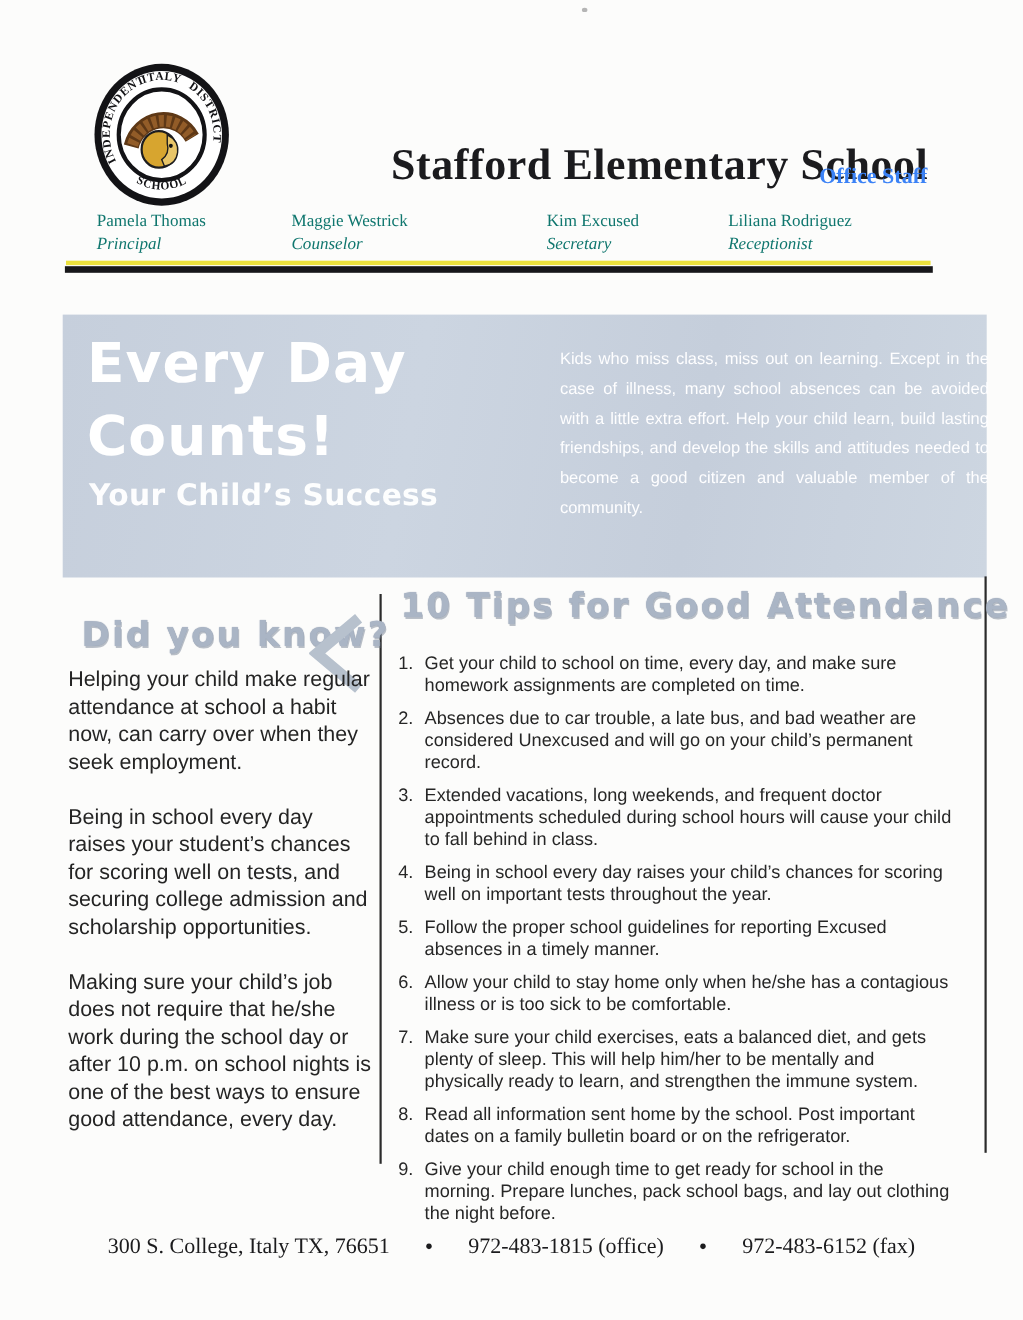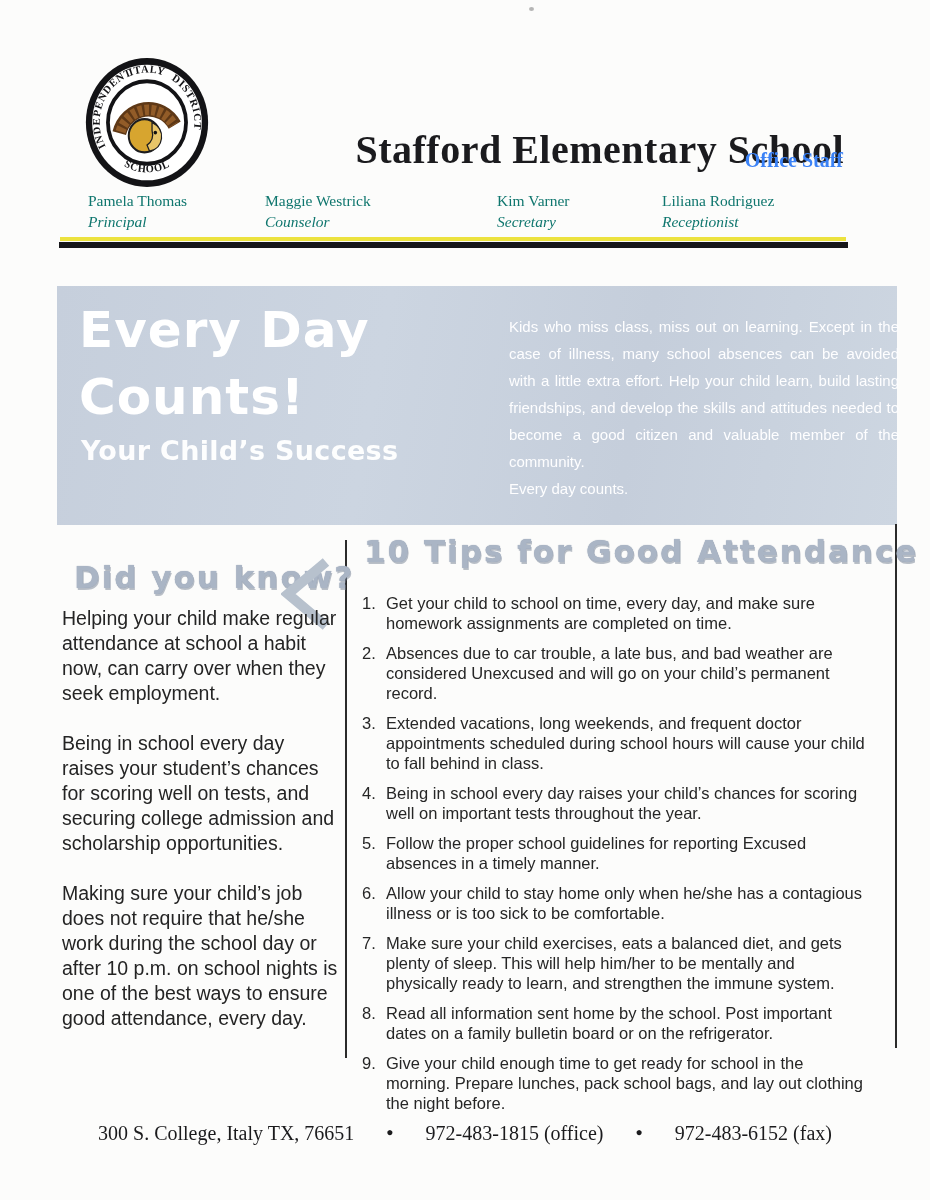--- a/index.html
+++ b/index.html
@@ -124,42 +124,41 @@
 
   <div class="staff staff-1">
     <div class="name">Pamela Thomas</div>
     <div class="role">Principal</div>
   </div>
   <div class="staff staff-2">
     <div class="name">Maggie Westrick</div>
     <div class="role">Counselor</div>
   </div>
   <div class="staff staff-3">
-    <div class="name">Kim Varner</div>
+    <div class="name">Kim Excused</div>
     <div class="role">Secretary</div>
   </div>
   <div class="staff staff-4">
     <div class="name">Liliana Rodriguez</div>
     <div class="role">Receptionist</div>
   </div>
 
   <div class="rule-yellow"></div>
   <div class="rule-black"></div>
 
   <section class="banner">
     <div class="banner-headline">
       <div>Every Day</div>
       <div>Counts!</div>
     </div>
     <div class="banner-subhead">
       <div>Your Child’s Success</div>
     </div>
     <div class="banner-body">
       <span class="justify">Kids who miss class, miss out on learning. Except in the case of illness, many school absences can be avoided with a little extra effort. Help your child learn, build lasting friendships, and develop the skills and attitudes needed to become a good citizen and valuable member of the community.</span>
-      <span class="last-line">Every day counts.</span>
     </div>
   </section>
 
   <div class="vline-left"></div>
   <div class="vline-right"></div>
 
   <h2 class="bubble-heading dyk-heading">Did you know?</h2>
 
   <svg class="chevron" width="50" height="72" viewBox="0 0 50 72" aria-hidden="true">
     <polyline points="45,4 7,36 45,68" fill="none" stroke="#b7c1cd" stroke-width="10"></polyline>

